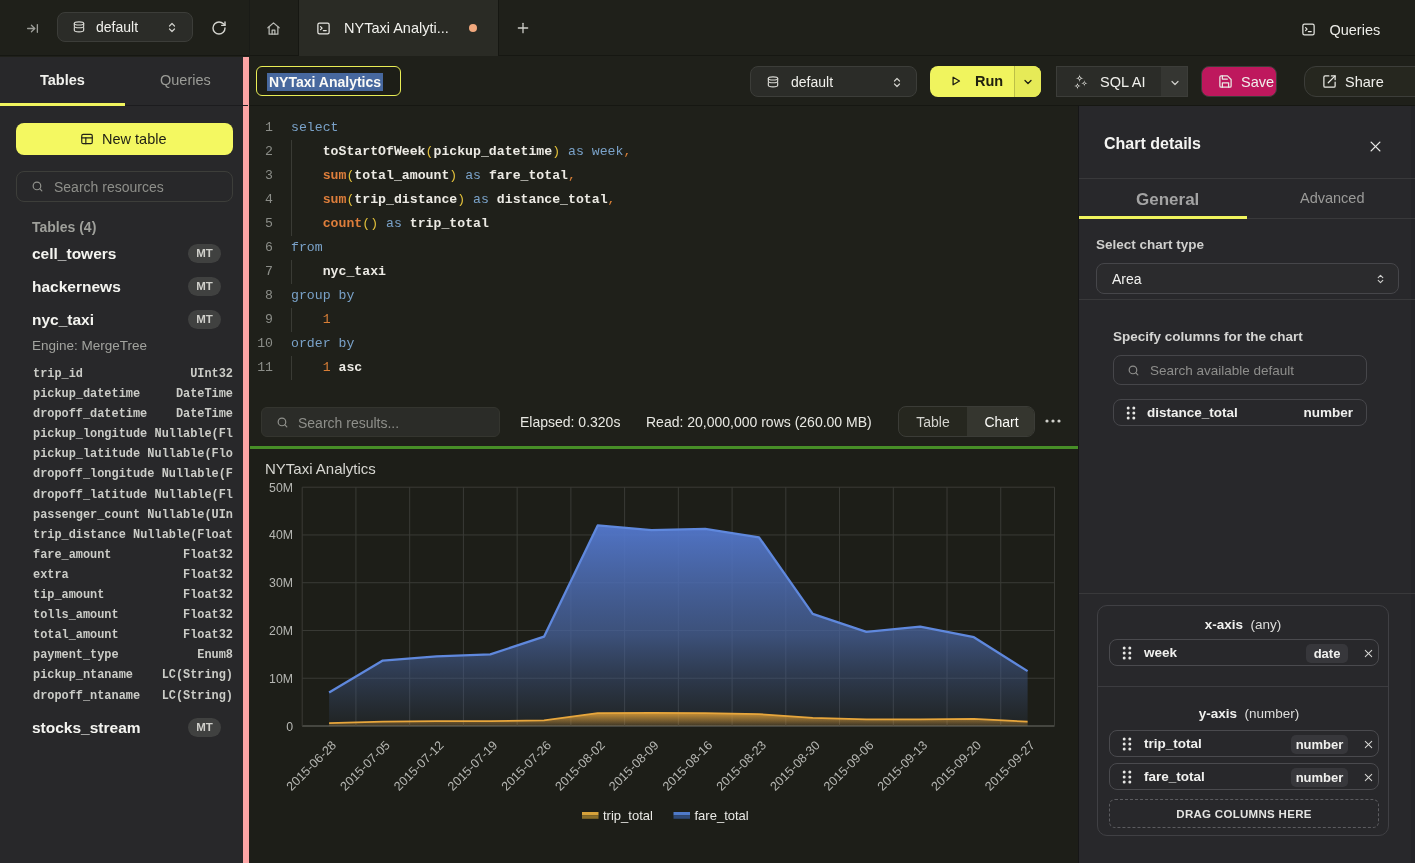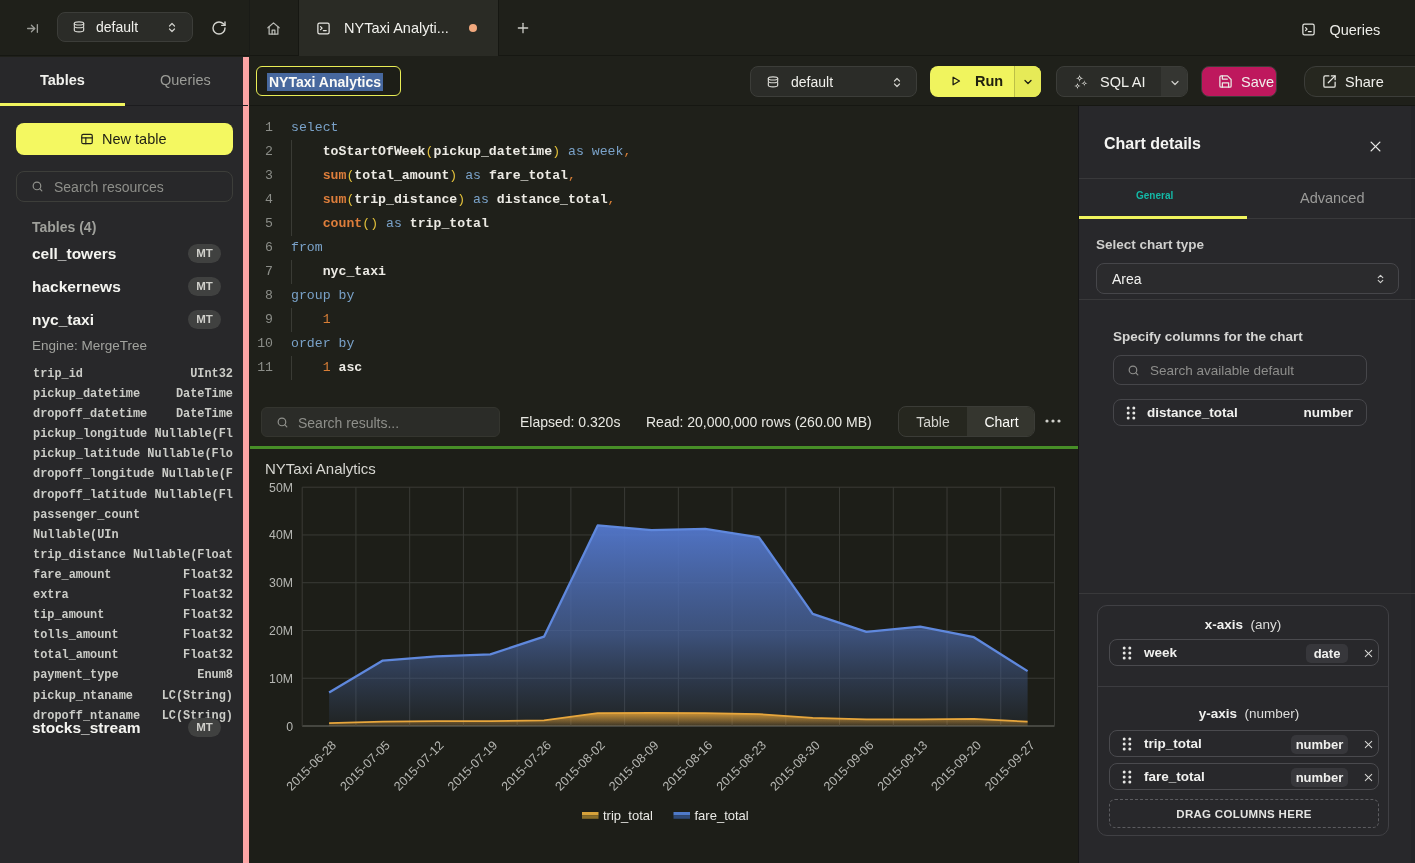--- a/index.html
+++ b/index.html
@@ -131,21 +131,21 @@
         <span>Nullable(Flo</span>
       </div>
       <div style="display:flex;justify-content:space-between;">
         <span>dropoff_longitude</span>
         <span>Nullable(F</span>
       </div>
       <div style="display:flex;justify-content:space-between;">
         <span>dropoff_latitude</span>
         <span>Nullable(Fl</span>
       </div>
-      <div style="display:flex;justify-content:space-between;flex-direction:column;">
+      <div style="display:flex;justify-content:space-between;">
         <span>passenger_count</span>
         <span>Nullable(UIn</span>
       </div>
       <div style="display:flex;justify-content:space-between;">
         <span>trip_distance</span>
         <span>Nullable(Float</span>
       </div>
       <div style="display:flex;justify-content:space-between;">
         <span>fare_amount</span>
         <span>Float32</span>
@@ -208,21 +208,21 @@
         <path d="M7 5.5v13l11-6.5z"></path>
       </svg>
     <div class="abs" style="left:45px;top:7px;font-size:14.5px;font-weight:700;color:#20210f;">Run</div>
     <div class="abs" style="left:84px;top:0;width:27px;height:31px;background:#e6ea57;border-left:1px solid rgba(0,0,0,0.18);">
       <svg class="abs" style="left:7px;top:10px;" width="12" height="12" viewBox="0 0 24 24" fill="none" stroke="#1c1d12" stroke-width="2.6" stroke-linecap="round" stroke-linejoin="round">
           <path d="m6 9 6 6 6-6"></path>
         </svg>
     </div>
   </div>
 
-  <div class="abs" style="left:806px;top:9px;width:132px;height:31px;background:#2b2c28;border:1px solid #3c3d39;border-radius:8px;overflow:hidden;">
+  <div class="abs" style="left:806px;top:9px;width:132px;height:31px;background:#2b2c28;border:1px solid #3c3d39;border-radius:0;overflow:hidden;">
     <svg class="abs" style="left:17px;top:7px;" width="14" height="16" viewBox="0 0 14 16" fill="#f0f0eb">
       <path fill-rule="evenodd" d="M5.6 0.2 Q5.6 4.2 9.6 4.2 Q5.6 4.2 5.6 8.2 Q5.6 4.2 1.6 4.2 Q5.6 4.2 5.6 0.2 Z M5.6 3 L6.8 4.2 L5.6 5.4 L4.4 4.2 Z"></path>
       <path fill-rule="evenodd" d="M10.3 6 Q10.3 9.2 13.5 9.2 Q10.3 9.2 10.3 12.4 Q10.3 9.2 7.1 9.2 Q10.3 9.2 10.3 6 Z M10.3 8.2 L11.3 9.2 L10.3 10.2 L9.3 9.2 Z"></path>
       <path fill-rule="evenodd" d="M3.4 8.6 Q3.4 12 6.8 12 Q3.4 12 3.4 15.4 Q3.4 12 0 12 Q3.4 12 3.4 8.6 Z M3.4 10.9 L4.5 12 L3.4 13.1 L2.3 12 Z"></path>
     </svg>
     <div class="abs" style="left:43px;top:7px;font-size:14.5px;color:#f0f0ec;">SQL AI</div>
     <div class="abs" style="left:104px;top:0;width:28px;height:31px;background:#353632;">
       <svg class="abs" style="left:8px;top:10px;" width="12" height="12" viewBox="0 0 24 24" fill="none" stroke="#cfcfca" stroke-width="2.4" stroke-linecap="round" stroke-linejoin="round">
           <path d="m6 9 6 6 6-6"></path>
         </svg>
@@ -356,21 +356,21 @@
 <div class="abs" id="rightpanel" style="left:1078px;top:106px;width:337px;height:757px;background:#28282b;border-left:1px solid #161617;">
   <div class="abs" style="left:332px;top:0;width:5px;height:757px;background:#242428;"></div>
   <div class="abs" style="left:25px;top:29px;font-size:16px;font-weight:700;color:#f4f4f2;">Chart details</div>
   <svg class="abs" style="left:289px;top:33px;" width="15" height="15" viewBox="0 0 24 24" fill="none" stroke="#e8e8e6" stroke-width="2.2" stroke-linecap="round">
       <path d="M5 5l14 14"></path>
       <path d="M19 5 5 19"></path>
     </svg>
   <div class="abs" style="left:0;top:72px;width:337px;height:1px;background:#39393b;"></div>
 
   <div class="abs" style="left:0;top:73px;width:337px;height:40px;border-bottom:1px solid #39393b;">
-    <div class="abs" style="left:57px;top:11px;font-size:10px;font-weight:700;color:#14b8a6;">General</div>
+    <div class="abs" style="left:57px;top:11px;font-size:17px;font-weight:700;color:#a3a3a3;">General</div>
     <div class="abs" style="left:221px;top:11px;font-size:14.5px;color:#9b9b99;">Advanced</div>
     <div class="abs" style="left:0;top:37px;width:168px;height:3px;background:#f1f55e;"></div>
   </div>
 
   <div class="abs" style="left:17px;top:131px;font-size:13.5px;font-weight:700;color:#cfcfcd;">Select chart type</div>
   <div class="abs" style="left:17px;top:157px;width:303px;height:31px;border:1px solid #46464a;border-radius:8px;background:#2b2b2d;">
     <div class="abs" style="left:15px;top:7px;font-size:14px;color:#f2f2f0;">Area</div>
     <svg class="abs" style="left:278px;top:9px;" width="11" height="12" viewBox="0 0 24 24" fill="none" stroke="#cfcfcd" stroke-width="2.4" stroke-linecap="round" stroke-linejoin="round">
         <path d="m7 15 5 5 5-5"></path>
         <path d="m7 9 5-5 5 5"></path>

